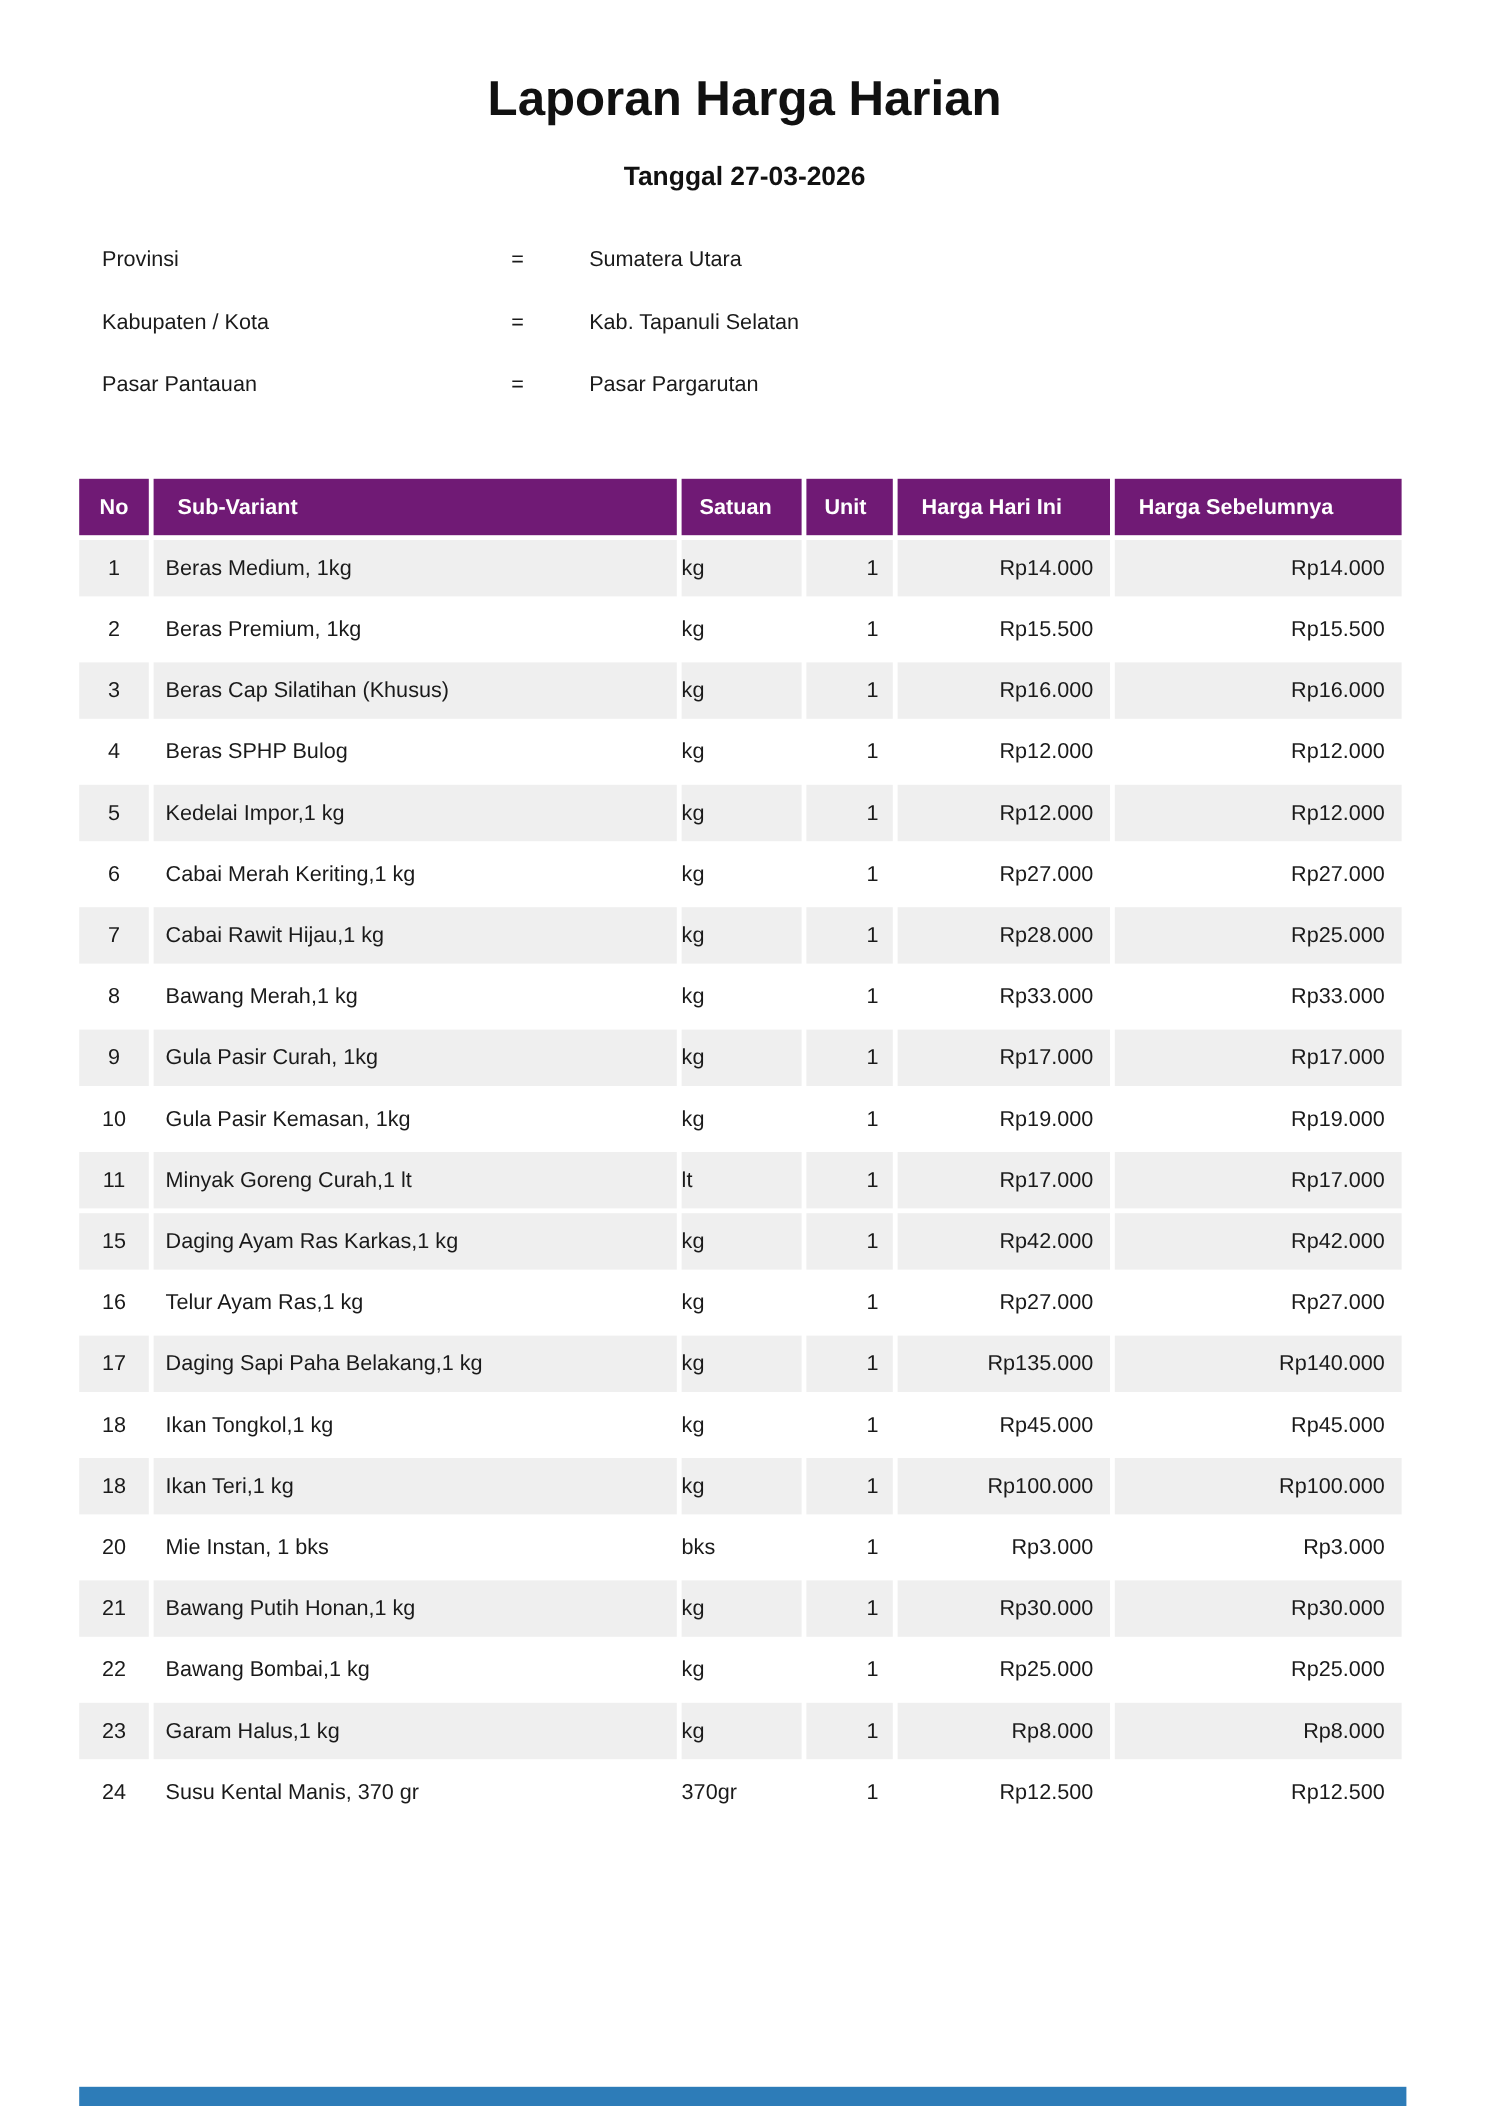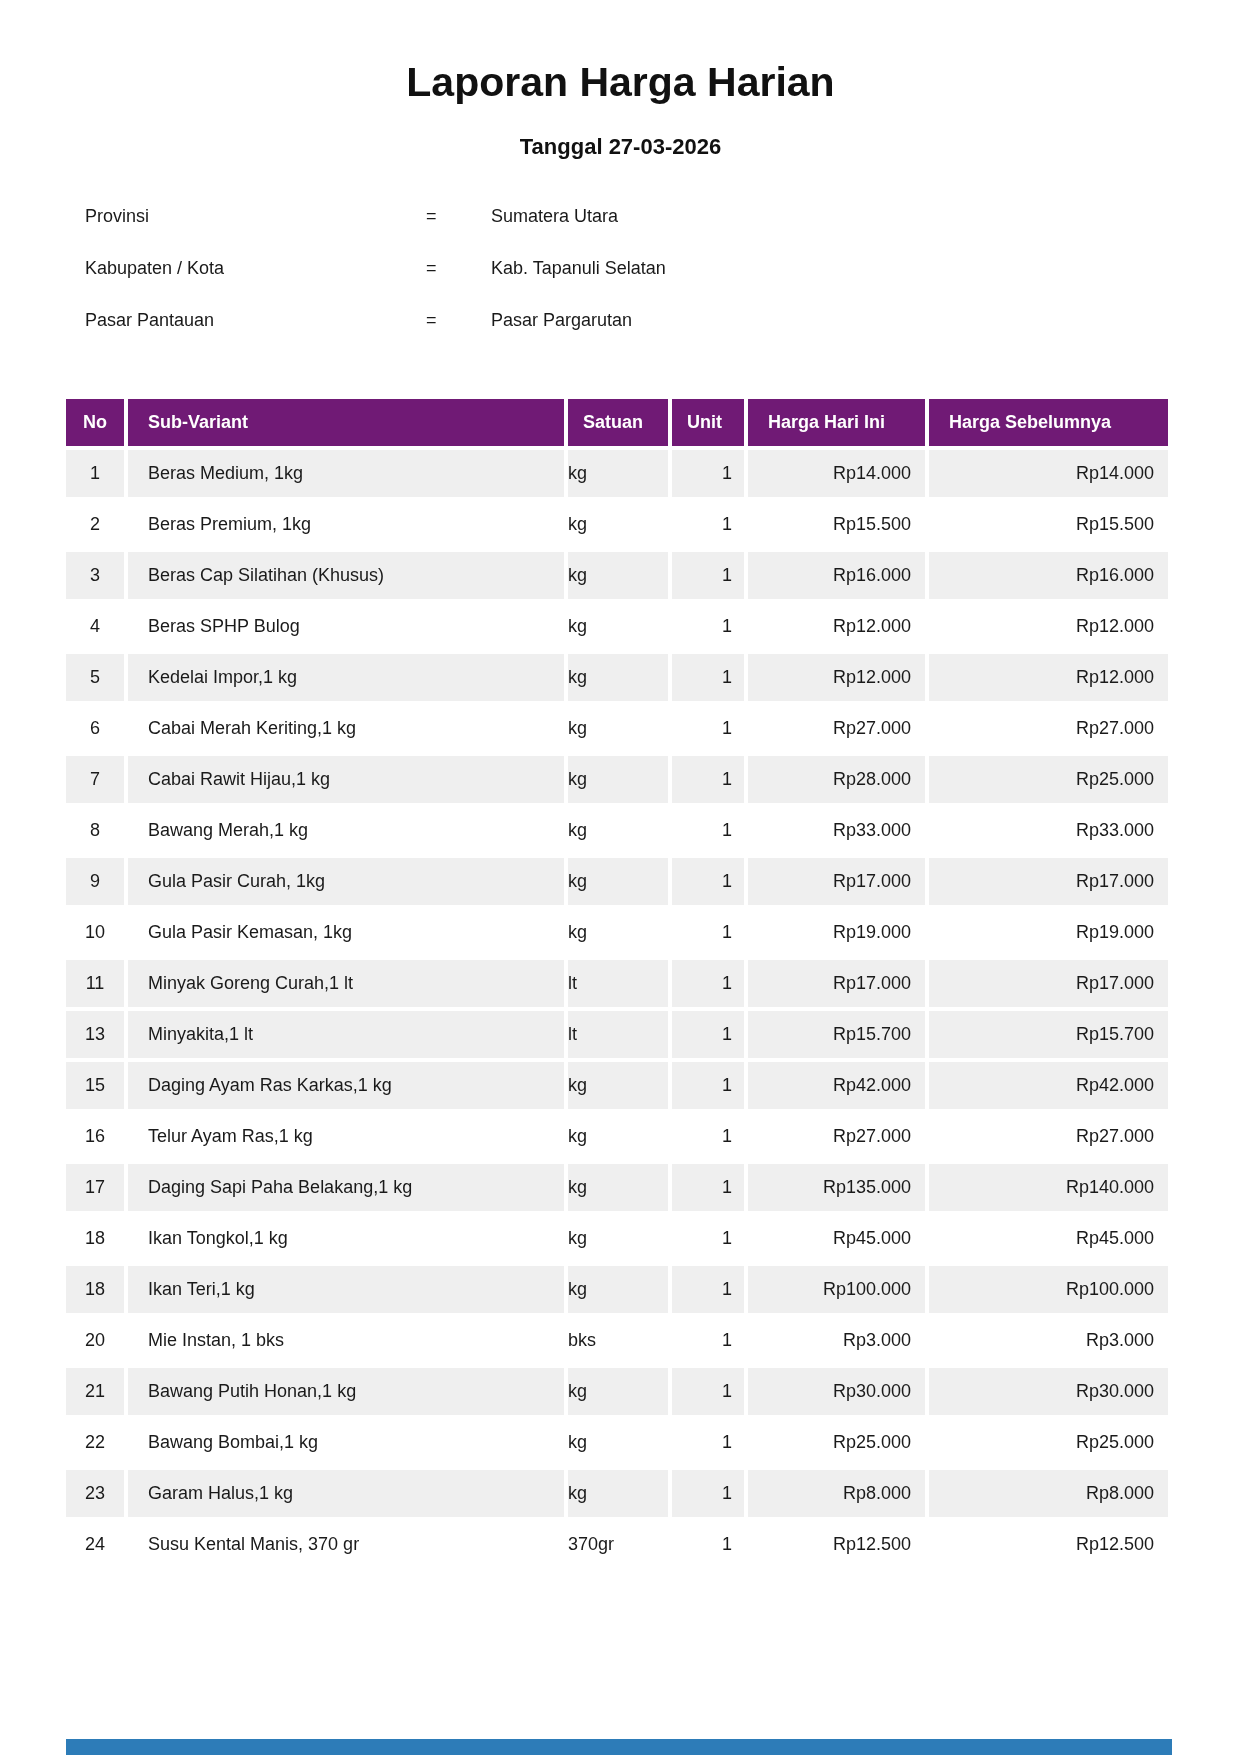--- a/index.html
+++ b/index.html
@@ -70,21 +70,21 @@
   .price-table th.c2, .price-table th.c3 { padding-left: 15px; }
   .price-table td {
     height: 47px;
     padding: 0;
     white-space: nowrap;
     overflow: hidden;
     background: #ffffff;
   }
   .price-table tr.alt td { background: #efefef; }
   .price-table td.c0 { text-align: center; }
-  .price-table td.c1 { padding-left: 20px; }
+  .price-table td.c1 { padding-left: 10px; }
   .price-table td.c2 { }
   .price-table td.c3 { text-align: right; padding-right: 12px; }
   .price-table td.c4 { text-align: right; padding-right: 14px; }
   .price-table td.c5 { text-align: right; padding-right: 14px; }
   .next-page-bar {
     position: absolute;
     left: 66px;
     bottom: 0;
     width: 1106px;
     height: 16px;
@@ -217,28 +217,20 @@
       </tr>
       <tr class="alt">
         <td class="c0">11</td>
         <td class="c1">Minyak Goreng Curah,1 lt</td>
         <td class="c2">lt</td>
         <td class="c3">1</td>
         <td class="c4">Rp17.000</td>
         <td class="c5">Rp17.000</td>
       </tr>
       <tr class="alt">
-        <td class="c0">13</td>
-        <td class="c1">Minyakita,1 lt</td>
-        <td class="c2">lt</td>
-        <td class="c3">1</td>
-        <td class="c4">Rp15.700</td>
-        <td class="c5">Rp15.700</td>
-      </tr>
-      <tr class="alt">
         <td class="c0">15</td>
         <td class="c1">Daging Ayam Ras Karkas,1 kg</td>
         <td class="c2">kg</td>
         <td class="c3">1</td>
         <td class="c4">Rp42.000</td>
         <td class="c5">Rp42.000</td>
       </tr>
       <tr>
         <td class="c0">16</td>
         <td class="c1">Telur Ayam Ras,1 kg</td>

